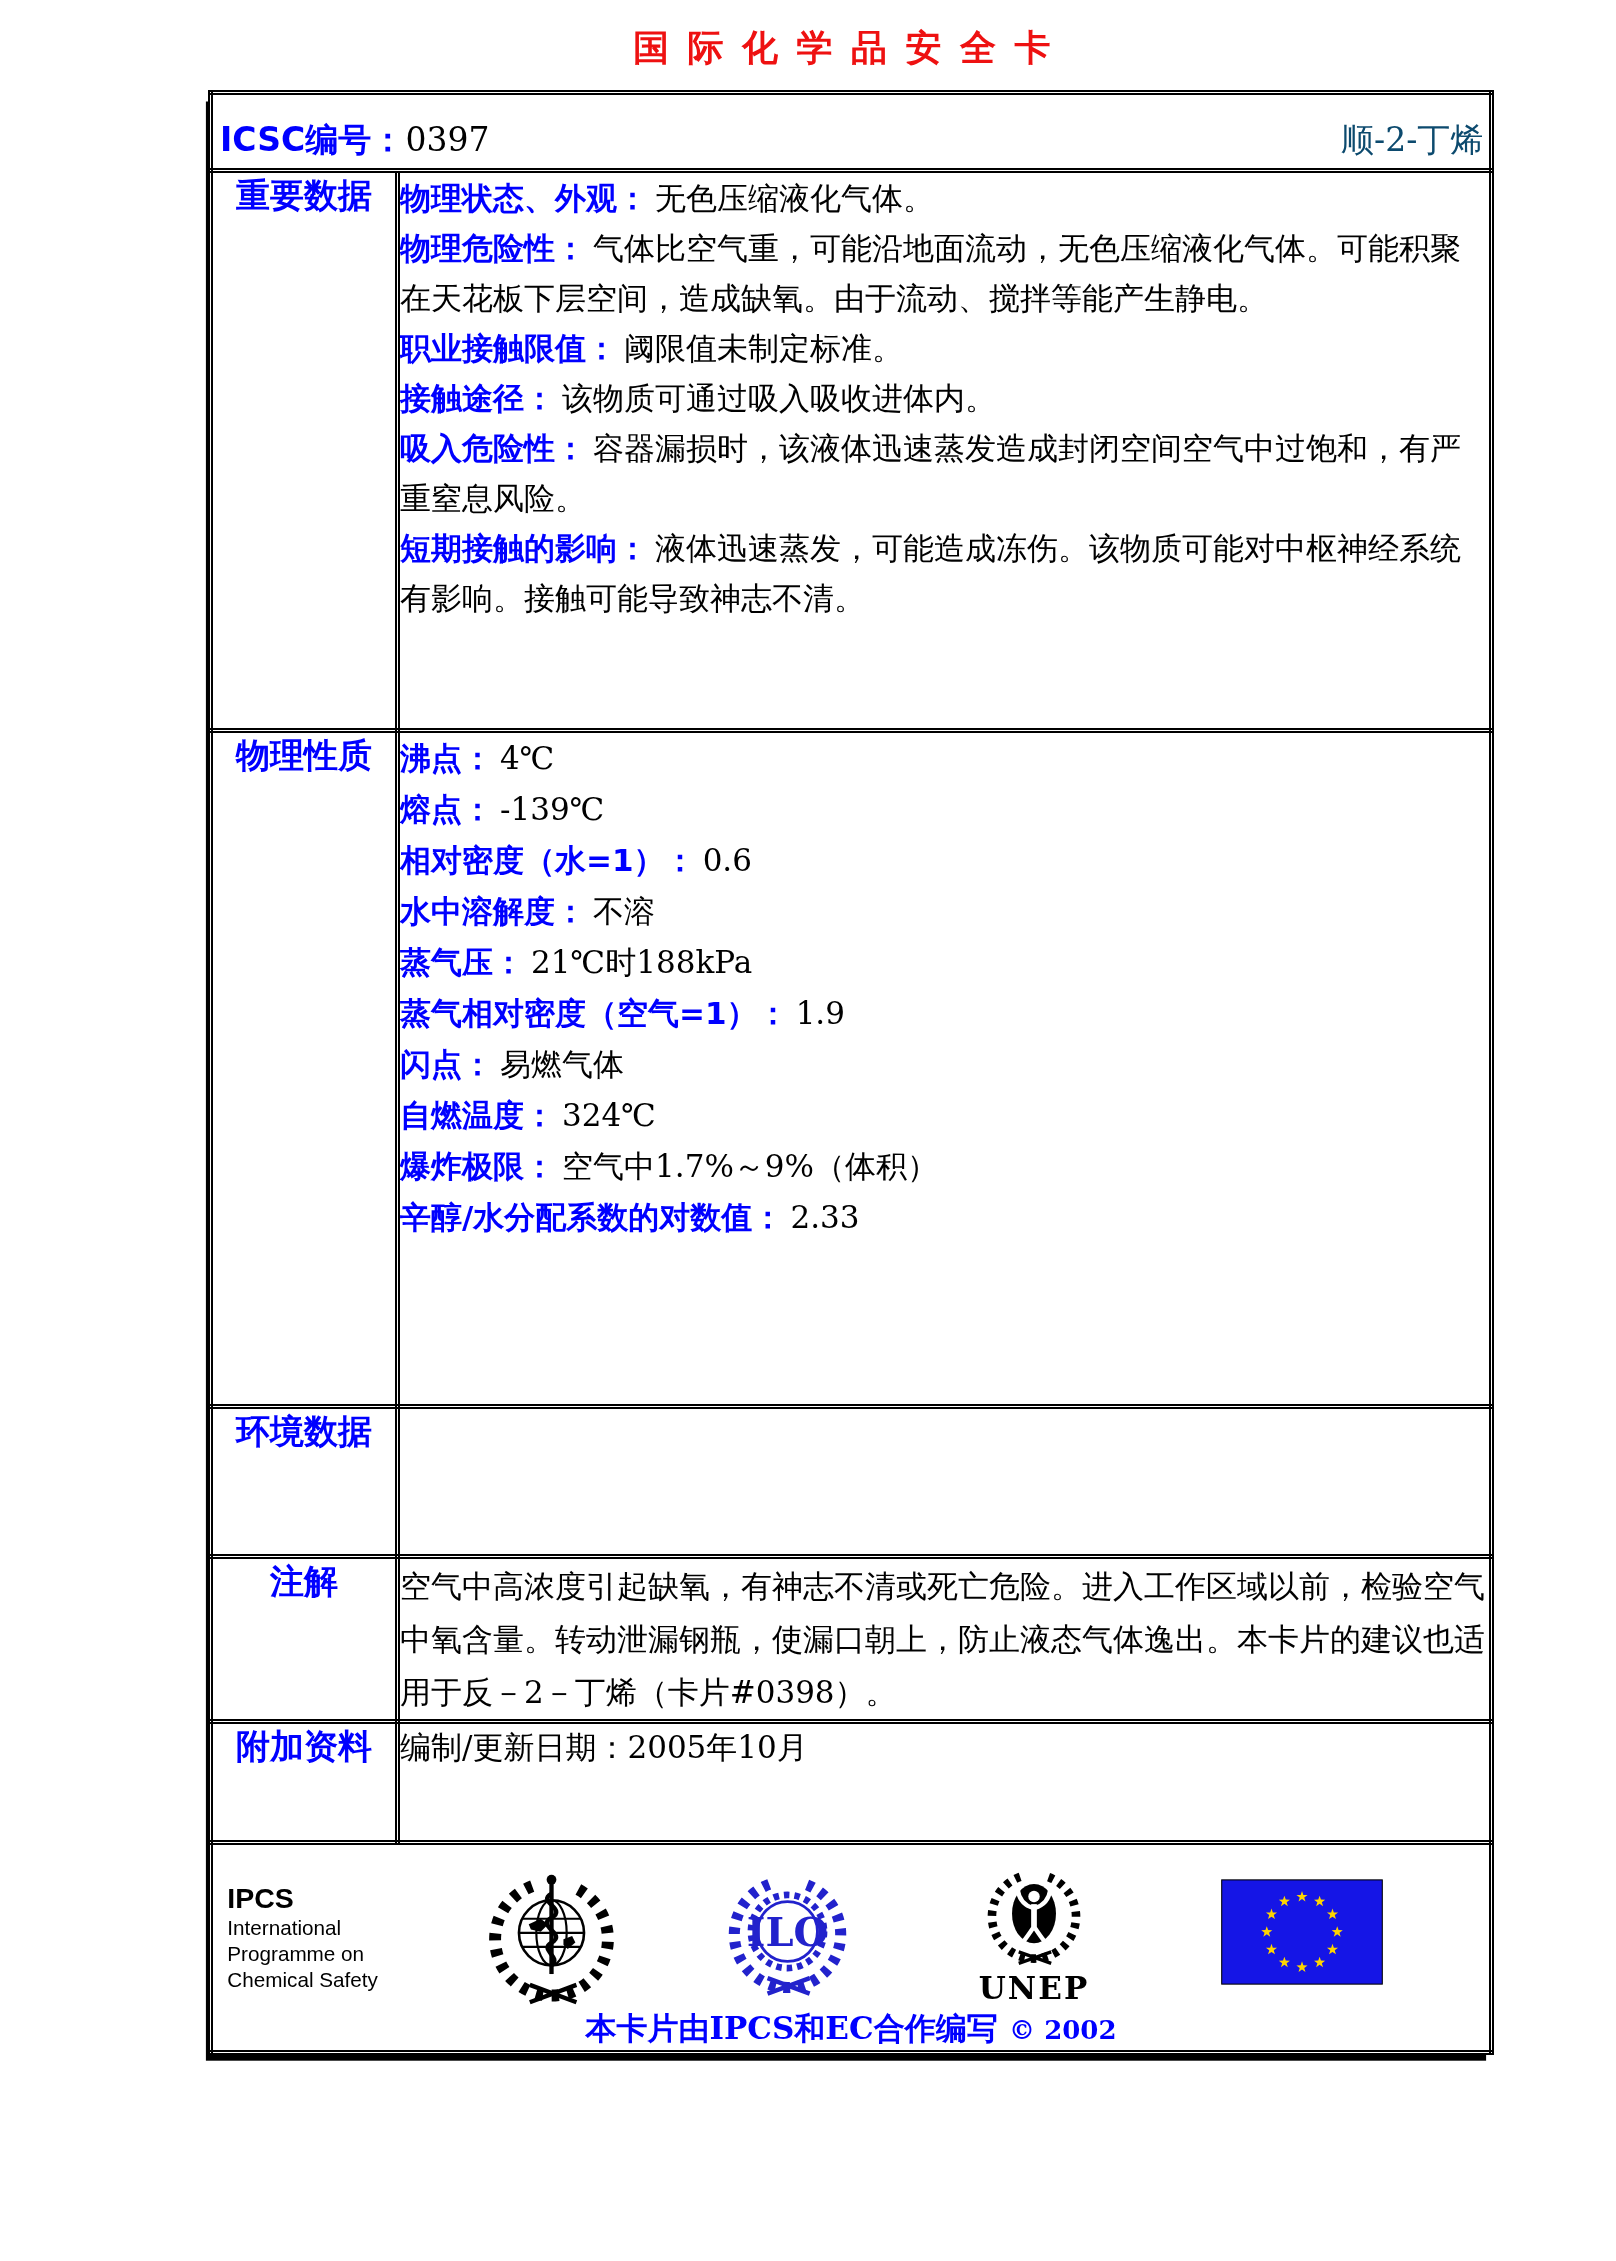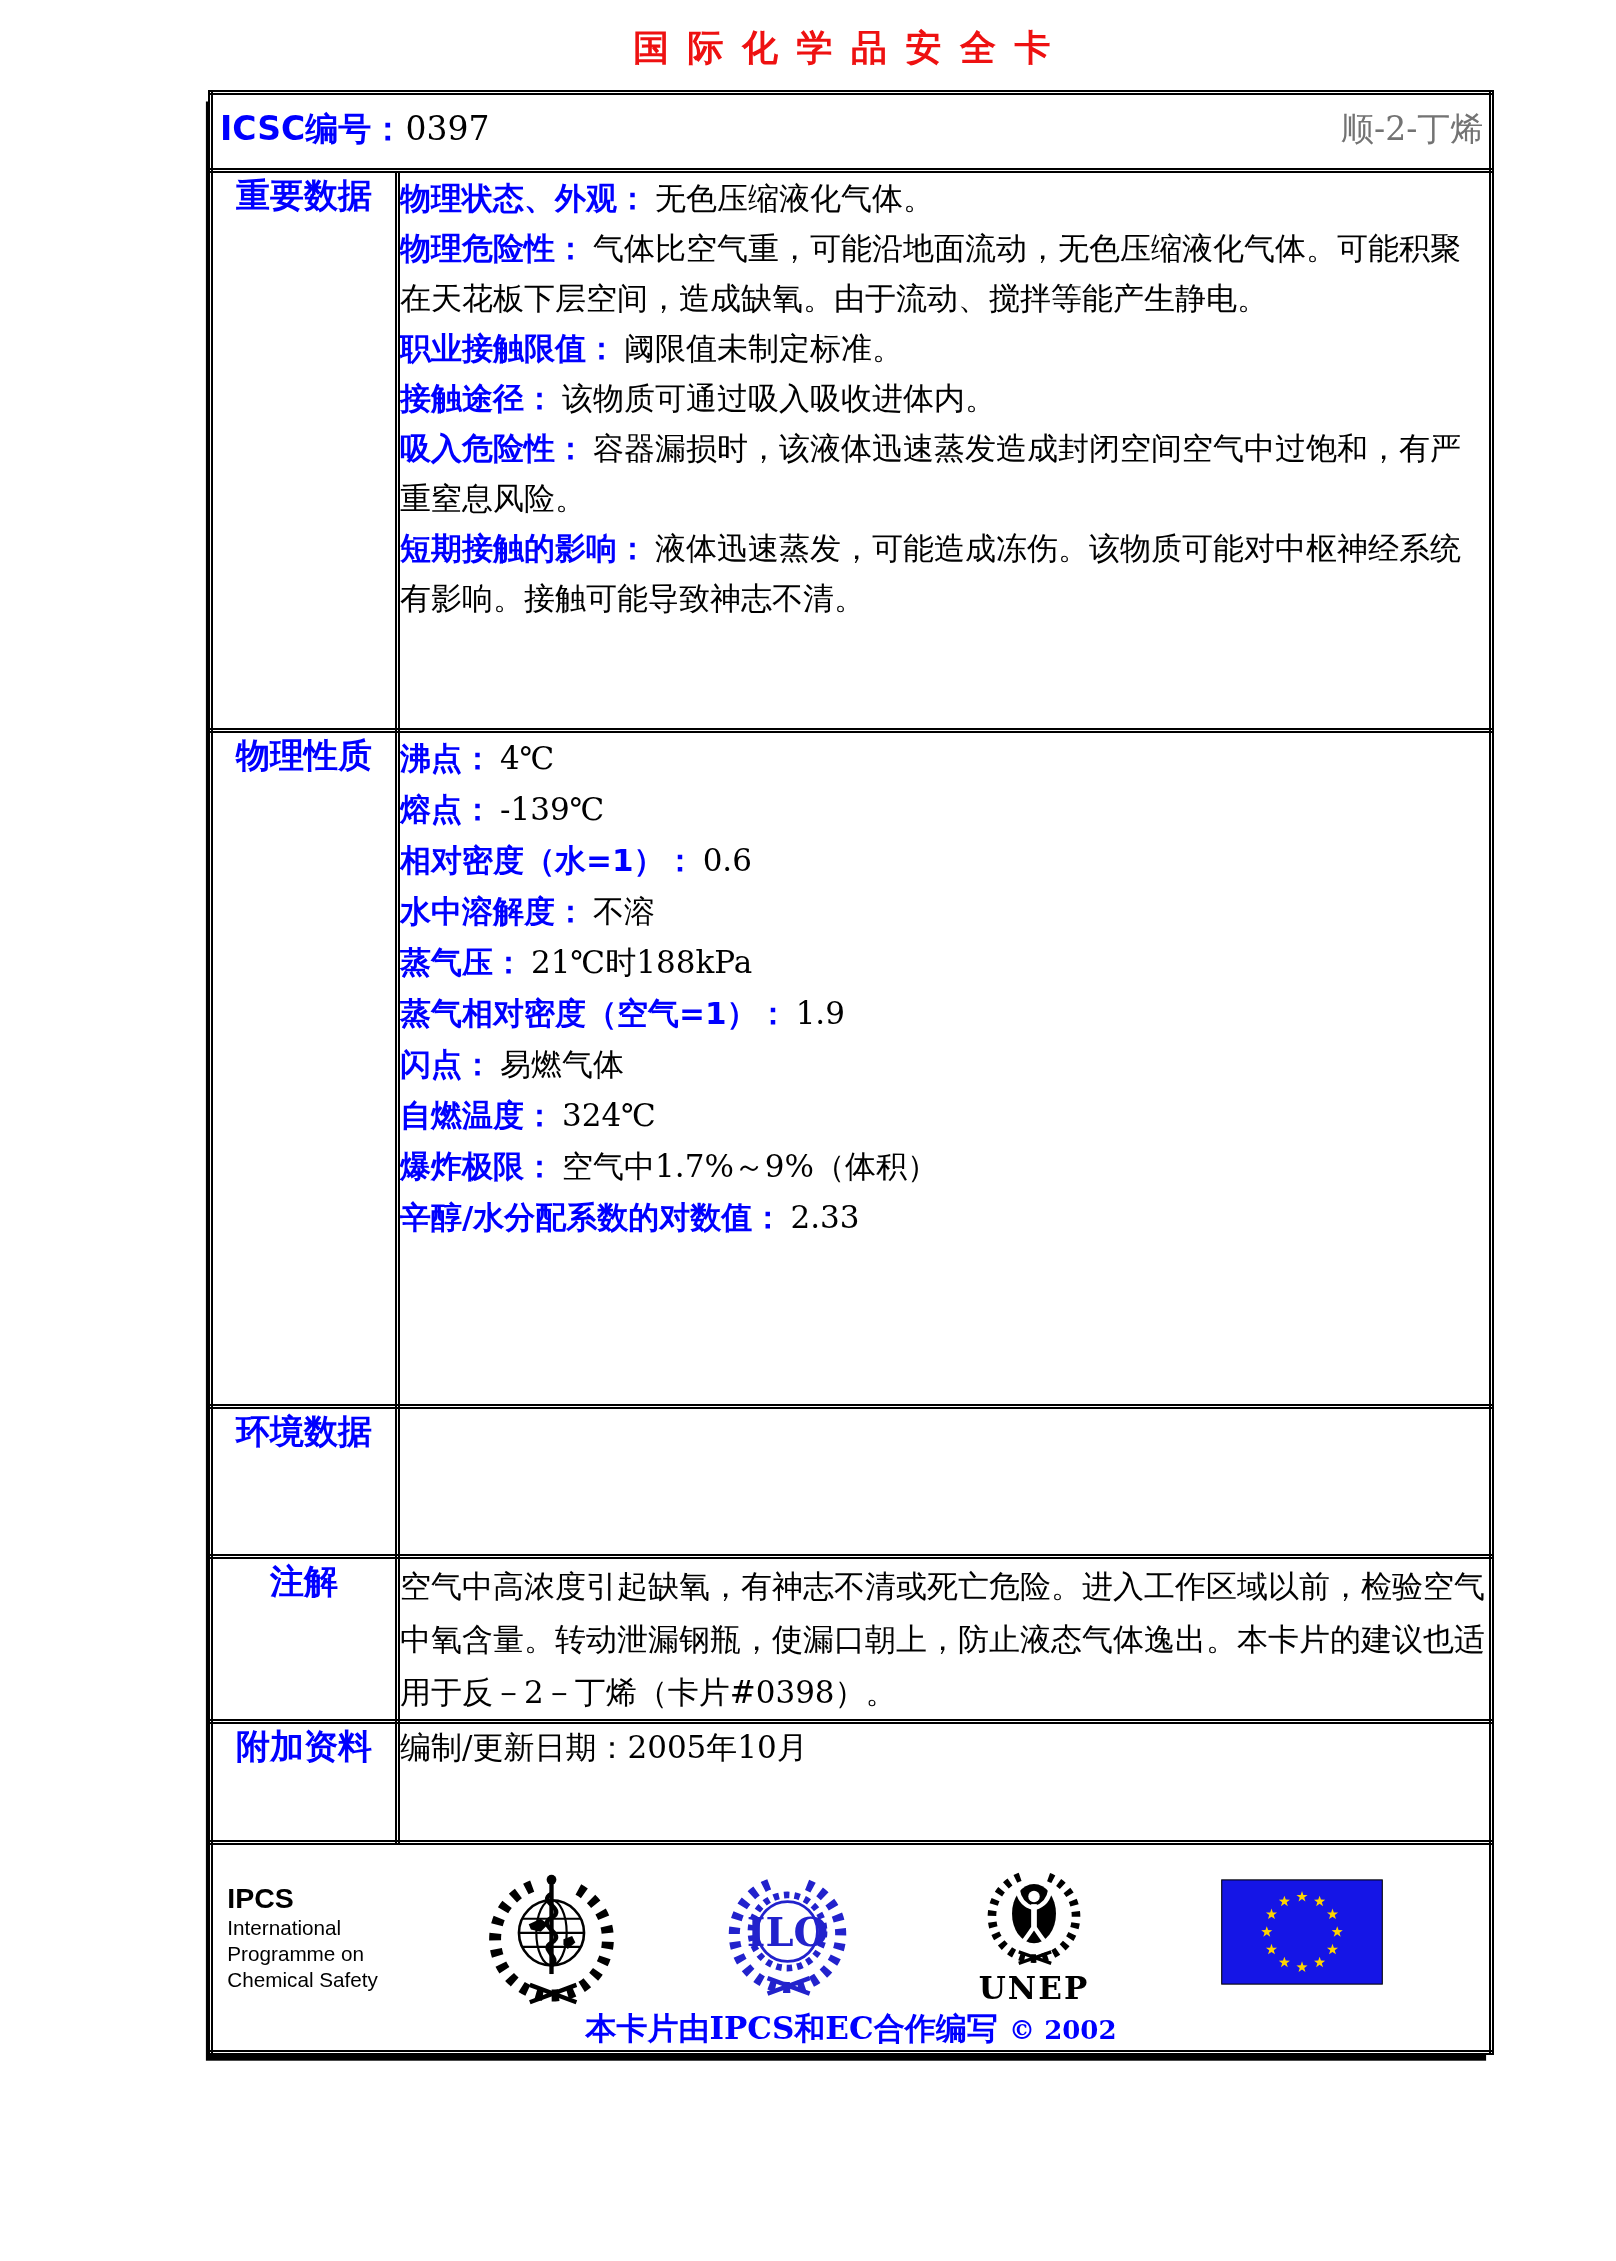--- a/index.html
+++ b/index.html
@@ -23,25 +23,25 @@
     position:absolute;left:208px;top:90px;width:1286px;
     border-collapse:collapse;table-layout:fixed;background:#fff;
     box-shadow:-5px 8.6px 0 -2.9px #000;
   }
   table.card td{
     border:5px double #000;padding:0;vertical-align:top;overflow:hidden;
   }
   col.c-label{width:187px;}
   
   .hdr{
-    display:flex;justify-content:space-between;align-items:center;
+    display:flex;justify-content:space-between;align-items:flex-end;
     height:68px;padding:0 5.7px 0 7.1px;font-size:33px;
   }
   .hdr .blab{margin-right:1.4px;}
-  .chem-name{font-size:33px;color:#737373;}
+  .chem-name{font-size:33px;color:#0c4a6e;}
   
   td.lab{
     vertical-align:middle;text-align:center;
     color:var(--label-blue,#00f);font-weight:bold;font-size:34px;
     font-family:"DejaVu Sans","Liberation Sans",sans-serif;
   }
   
   td.cnt{padding:7.1px 7.1px 0 10px;font-size:31px;}
   .imp-entry{line-height:50px;}
   .prop-line{line-height:51px;white-space:nowrap;}

